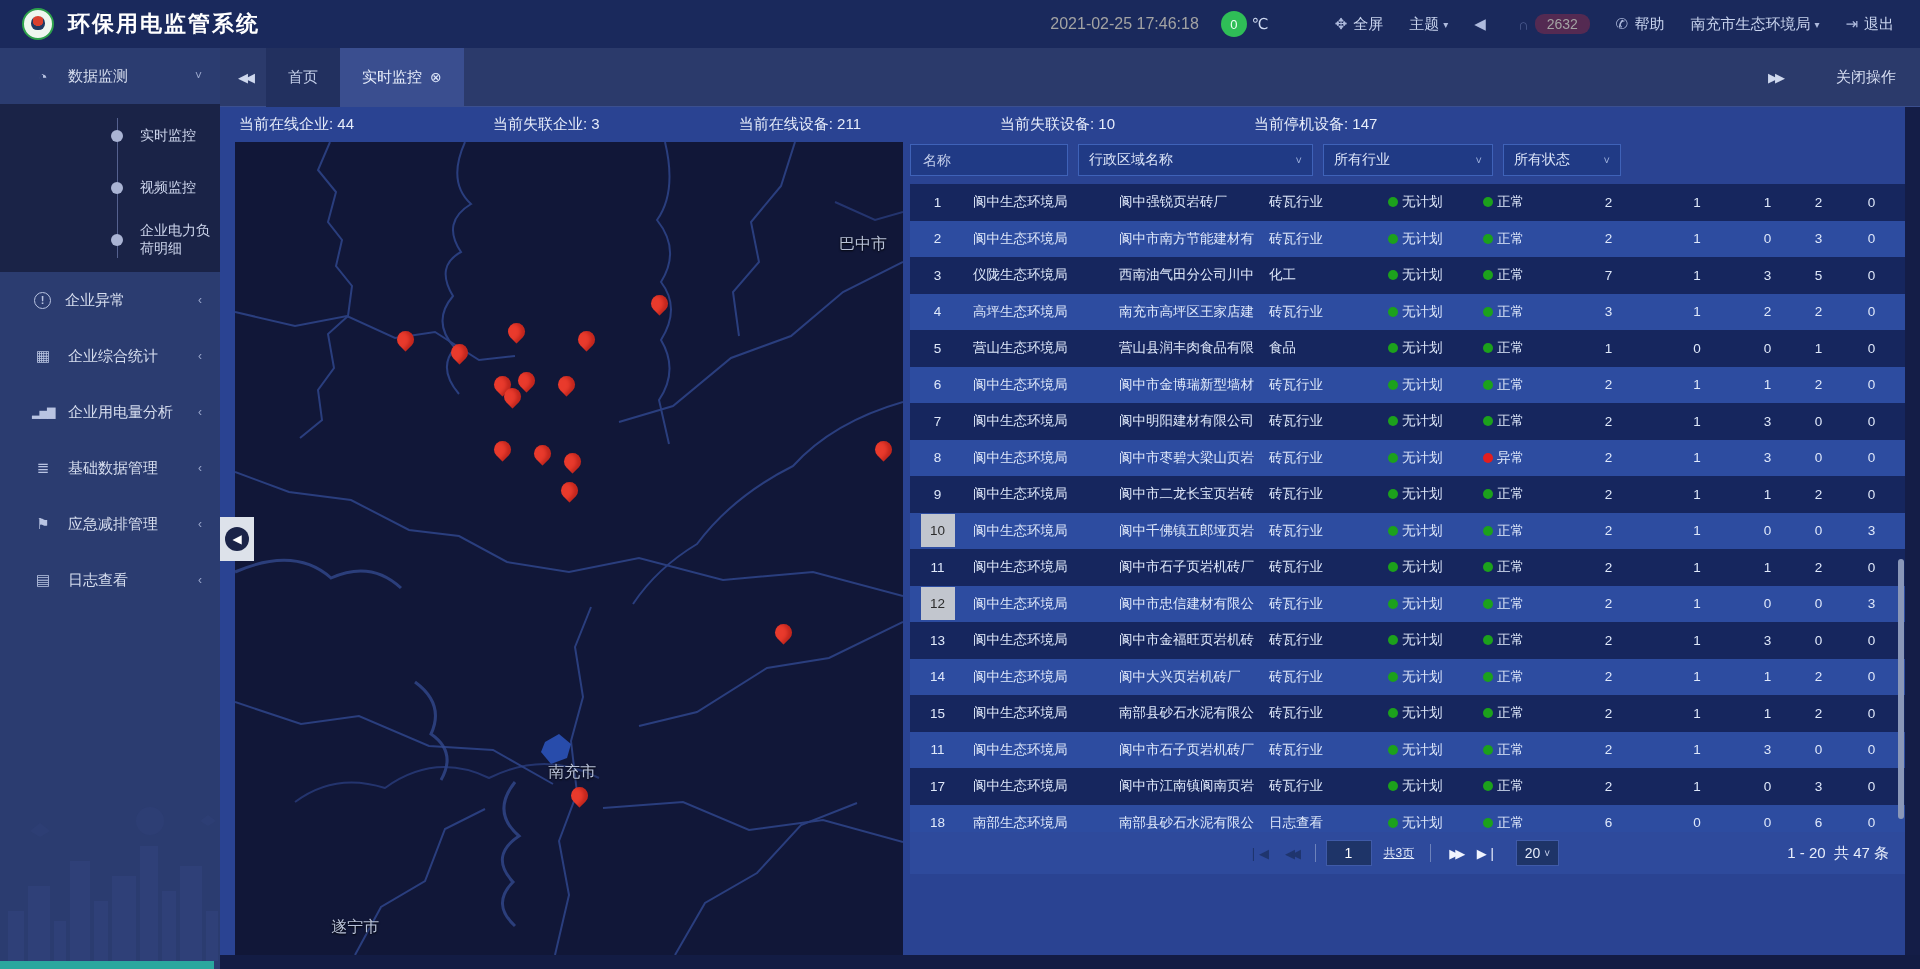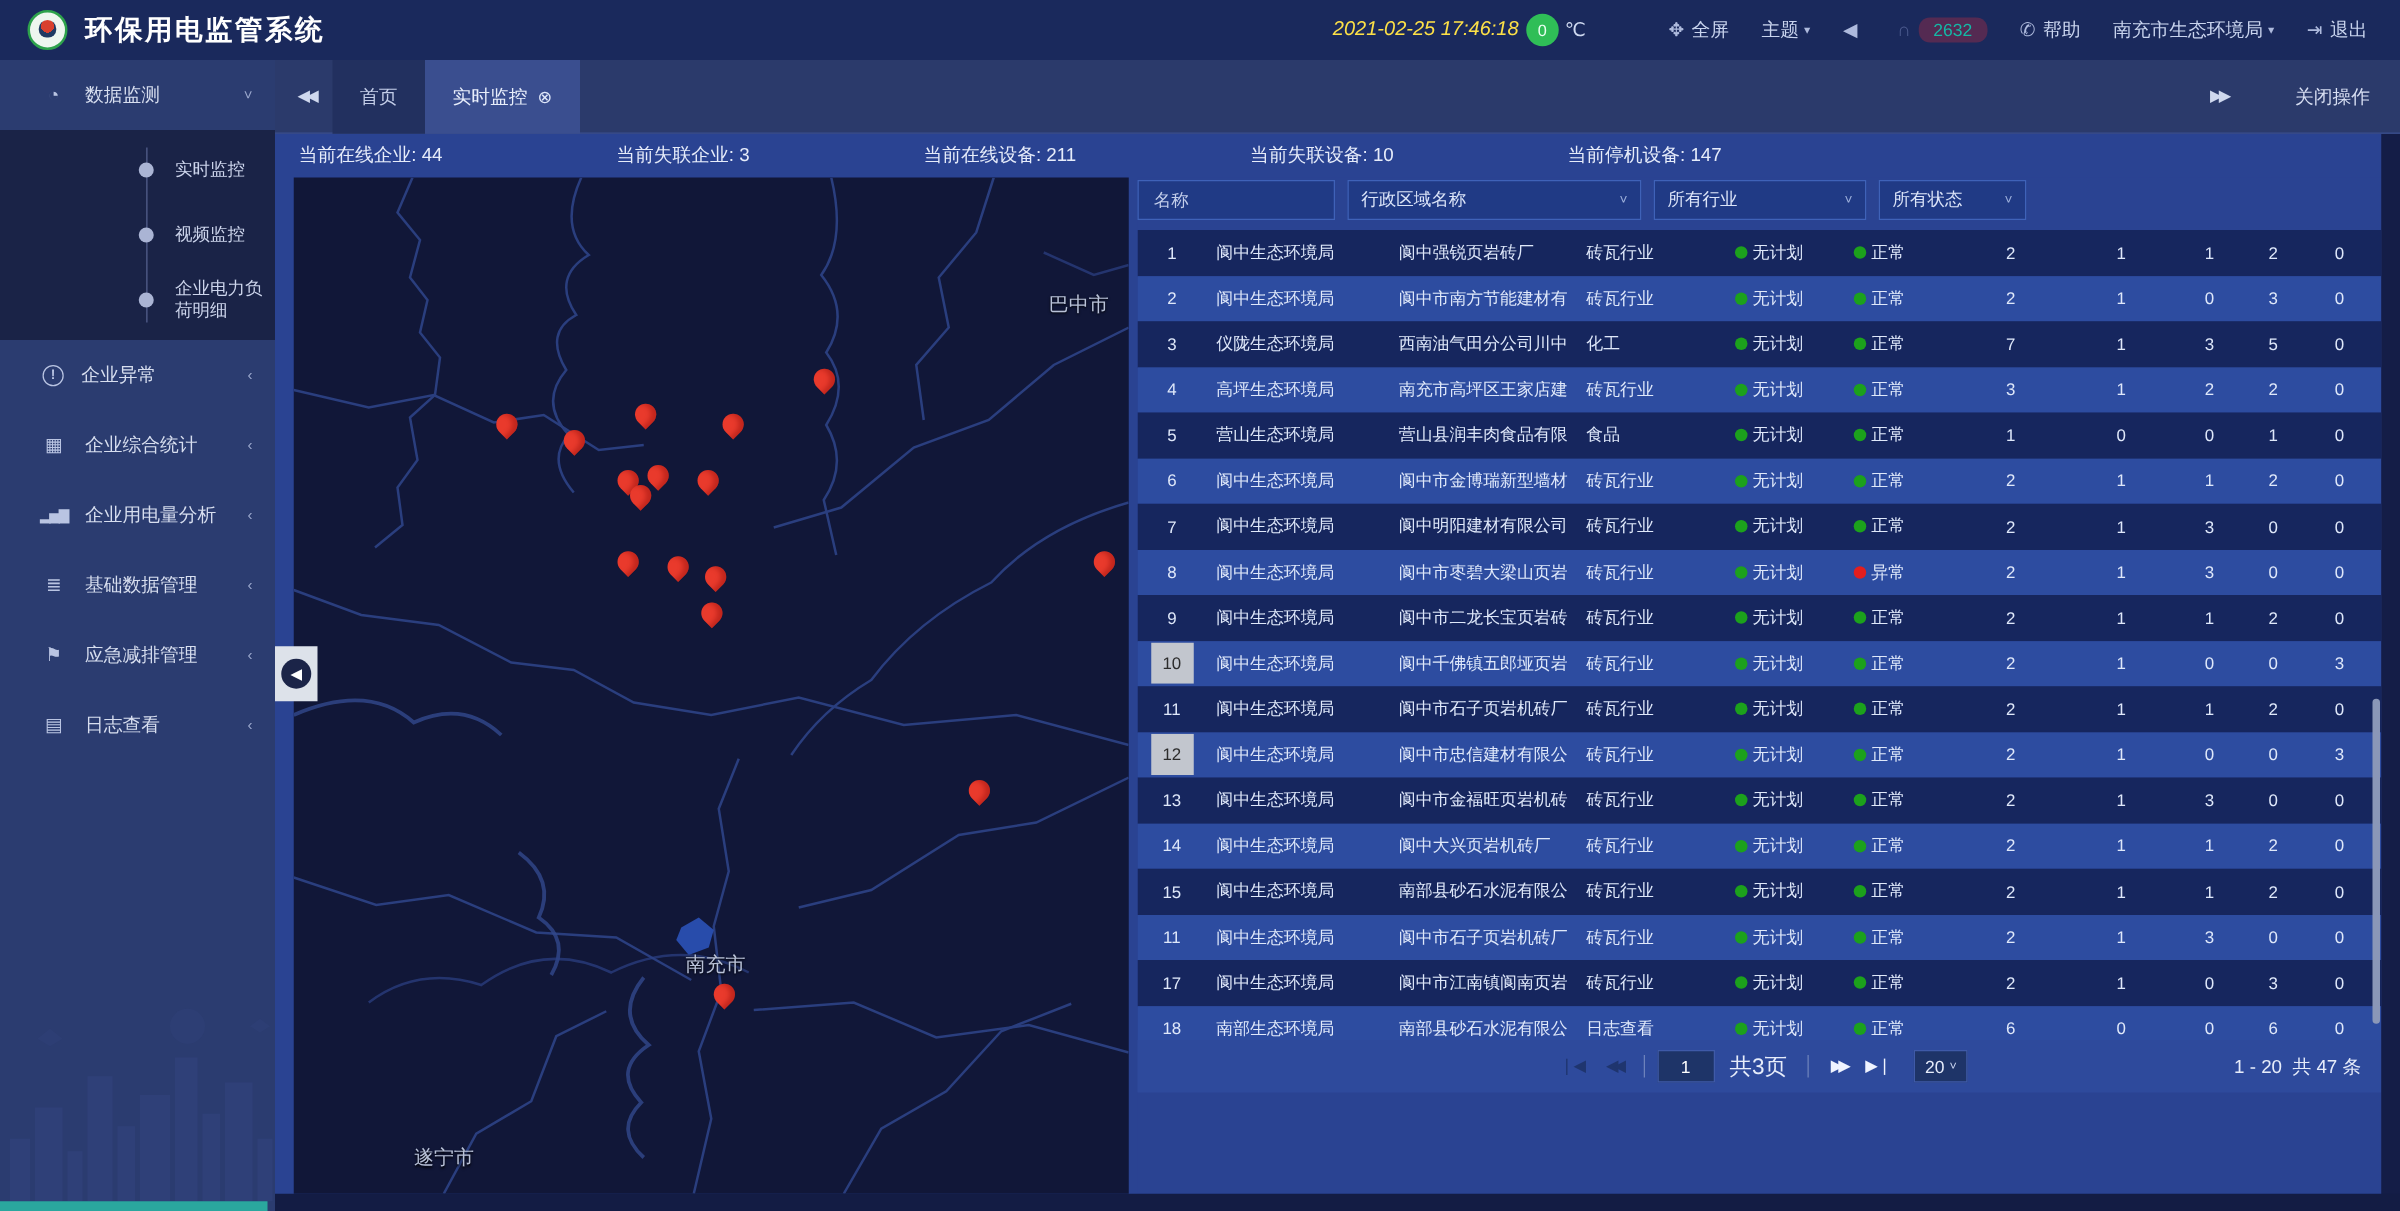--- a/index.html
+++ b/index.html
@@ -6,27 +6,27 @@
   *{box-sizing:border-box;font-family:"Liberation Sans","DejaVu Sans",sans-serif;}
   #app{position:relative;width:1920px;height:969px;overflow:hidden;background:#2a4392;}
 
   
   .hdr{position:absolute;left:0;top:0;width:1920px;height:48px;background:#1a295c;display:flex;align-items:center;z-index:30;}
   .logo{width:32px;height:32px;border-radius:50%;background:#eef6ef;border:2px solid #2ea24c;margin-left:22px;position:relative;flex:0 0 auto;}
   .logo i{position:absolute;left:50%;top:50%;width:14px;height:14px;margin:-8px 0 0 -7px;background:radial-gradient(circle at 50% 35%, #d8402e 0 45%, #203a63 46% 100%);border-radius:50% 50% 45% 45%;}
   .hdr-title{color:#fff;font-size:22px;font-weight:bold;margin-left:14px;letter-spacing:2px;}
   .hdr-right{margin-left:auto;display:flex;align-items:center;color:#c9d4ee;font-size:15px;}
   .hdr-right .itm{display:flex;align-items:center;margin-right:26px;white-space:nowrap;cursor:pointer;}
-  .hdr-time{font-size:16px;color:#fde047;margin-right:6px;font-style:italic;}
+  .hdr-time{font-size:16px;color:#a3a3a3;margin-right:22px;}
   .temp-pill{width:26px;height:26px;border-radius:50%;background:#2fbe57;color:#eafff2;font-size:13px;display:flex;align-items:center;justify-content:center;margin-right:5px;}
   .deg{color:#cfd9f0;font-size:15px;margin-right:40px;}
   .hico{margin-right:6px;color:#aebadd;font-size:15px;}
   .caret{font-size:10px;margin-left:4px;color:#aebadd;}
   .bell{color:#4d5c90;font-size:15px;margin-right:6px;}
-  .badge{background:#542a52;color:#14b8a6;border-radius:9px;padding:2px 12px;font-size:14px;}
+  .badge{background:#542a52;color:#a3a3a3;border-radius:9px;padding:2px 12px;font-size:14px;}
 
   
   .sidebar{position:absolute;left:0;top:48px;width:220px;height:921px;background:#2b3c70;z-index:20;overflow:hidden;}
   .grp{height:56px;display:flex;align-items:center;color:#d7deef;font-size:15px;cursor:pointer;position:relative;}
   .grp .gico{width:22px;text-align:center;margin-left:32px;margin-right:14px;color:#b9c4e2;font-size:15px;}
   .gico.circ{width:17px;height:17px;margin-left:34px;border:1.5px solid #b9c4e2;border-radius:50%;font-size:11px;font-weight:bold;display:flex;align-items:center;justify-content:center;line-height:1;}
   .gico.bars{letter-spacing:-1px;font-size:11px;}
   .grp .chev{position:absolute;right:18px;color:#9aa7cc;font-size:12px;}
   .submenu{background:#1a2347;position:relative;padding:6px 0;}
   .submenu .line{position:absolute;left:117px;top:14px;bottom:14px;width:1px;background:#55618f;}
@@ -99,21 +99,21 @@
   .c-lost{width:55px;text-align:center;}
   .scrollbar{position:absolute;right:1px;top:375px;width:6px;height:260px;background:#8a97b8;border-radius:3px;}
 
   .pager{height:42px;background:#2e4a9c;display:flex;align-items:center;position:relative;flex:0 0 auto;color:#e6ecfa;}
   .pager-center{position:absolute;left:330px;display:flex;align-items:center;}
   .pg-ico{font-size:13px;color:#f0f4ff;margin:0 8px;cursor:pointer;}
   .pg-ico.tight{letter-spacing:-4px;}
   .pg-ico.dim{color:#1f356e;}
   .pg-sep{width:1px;height:18px;background:#6d82bb;margin:0 10px;}
   .pg-input{width:46px;height:26px;background:#1e3468;border:1px solid #3f5aa8;color:#fff;font-size:14px;text-align:center;margin-right:12px;}
-  .pg-total{font-size:18px;margin-right:6px;}
+  .pg-total{font-size:12px;margin-right:6px;text-decoration:underline;}
   .pg-size{height:26px;background:#1e3468;border:1px solid #3f5aa8;display:flex;align-items:center;padding:0 8px;font-size:14px;margin-left:10px;cursor:pointer;}
   .pg-size .caret{color:#cdd8f2;}
   .pager-right{margin-left:auto;margin-right:16px;font-size:15px;}
 
   .edge-right{position:absolute;left:1905px;top:107px;width:15px;height:862px;background:#141d47;z-index:6;}
   .edge-bottom{position:absolute;left:220px;top:955px;width:1700px;height:14px;background:#131c44;z-index:6;}
 </style>
 </head>
 <body>
 

